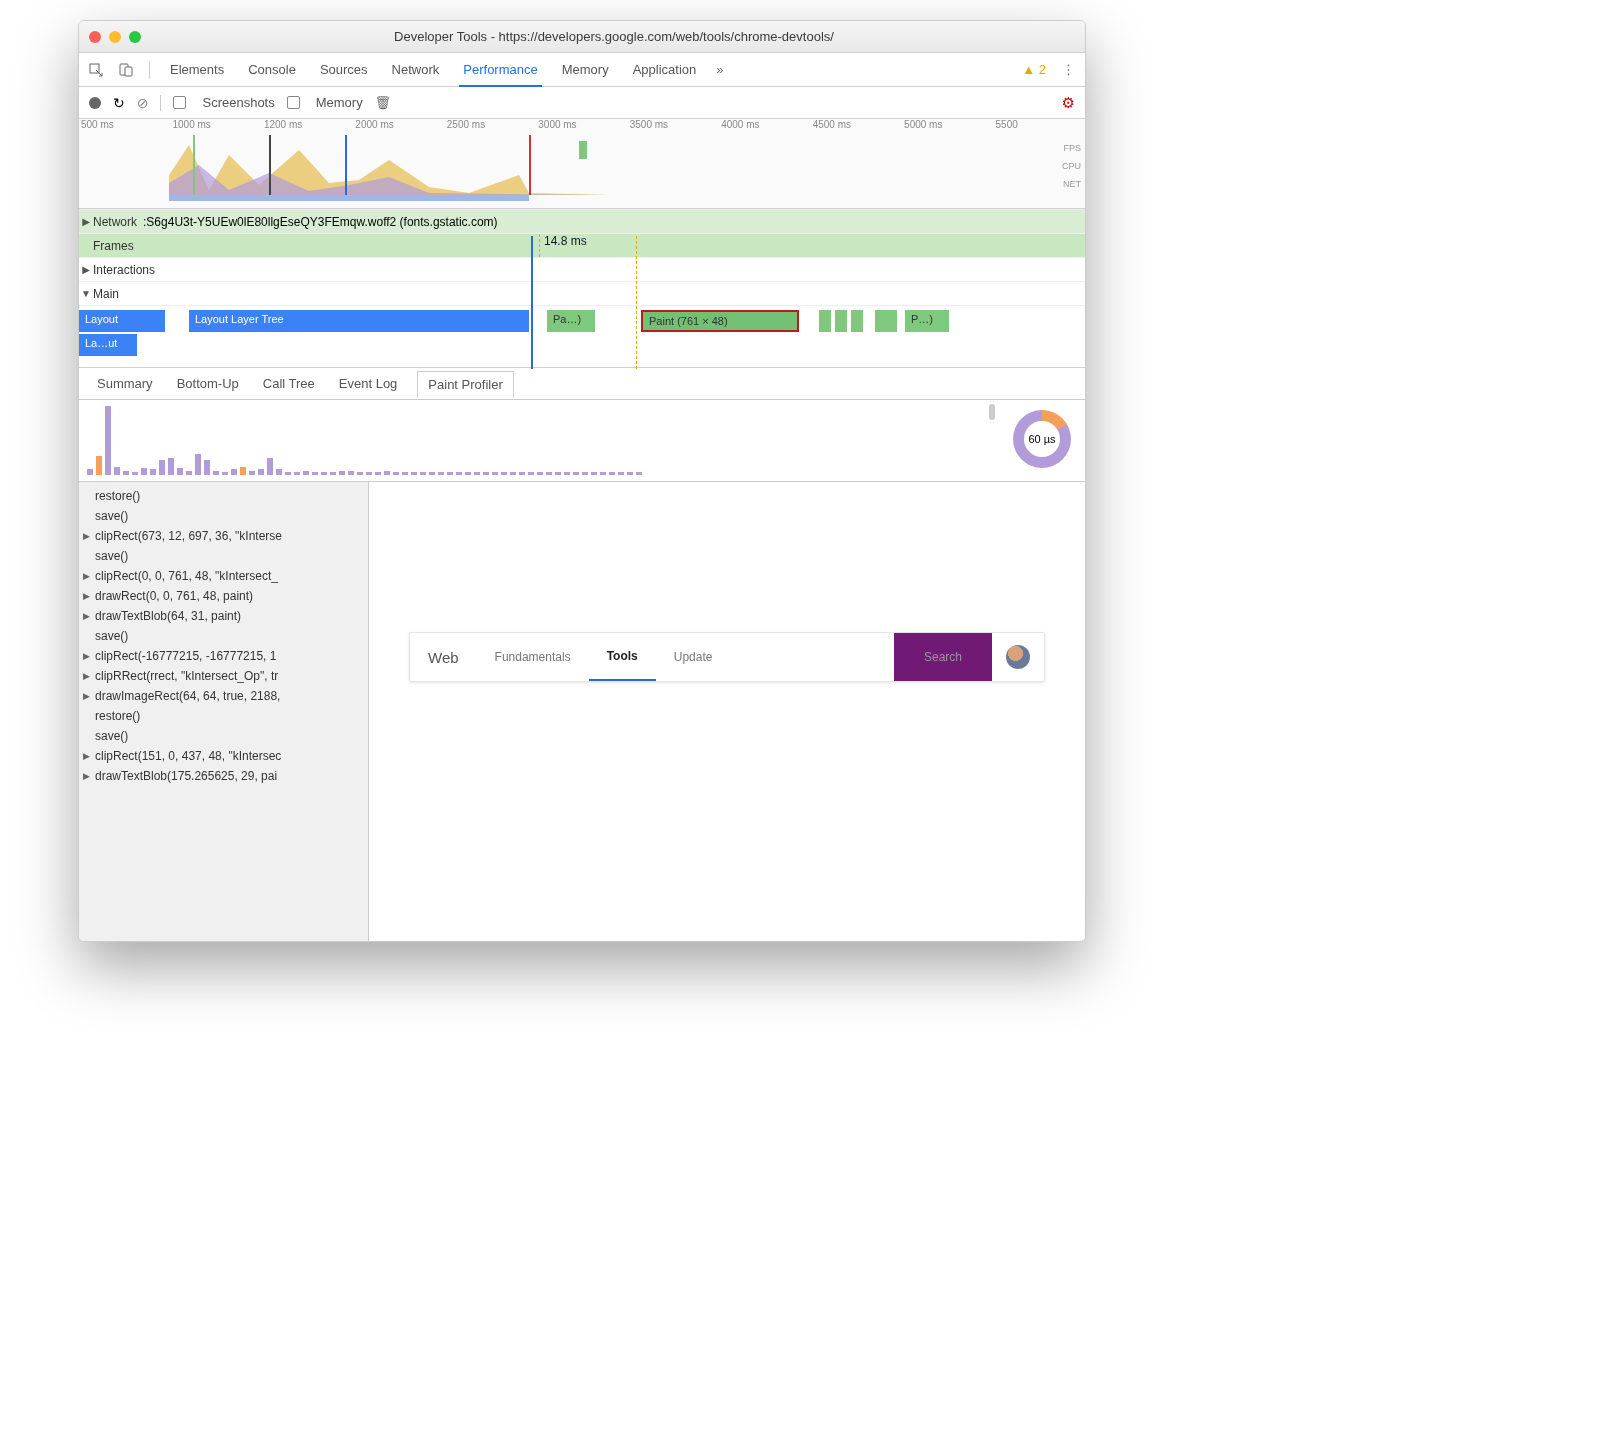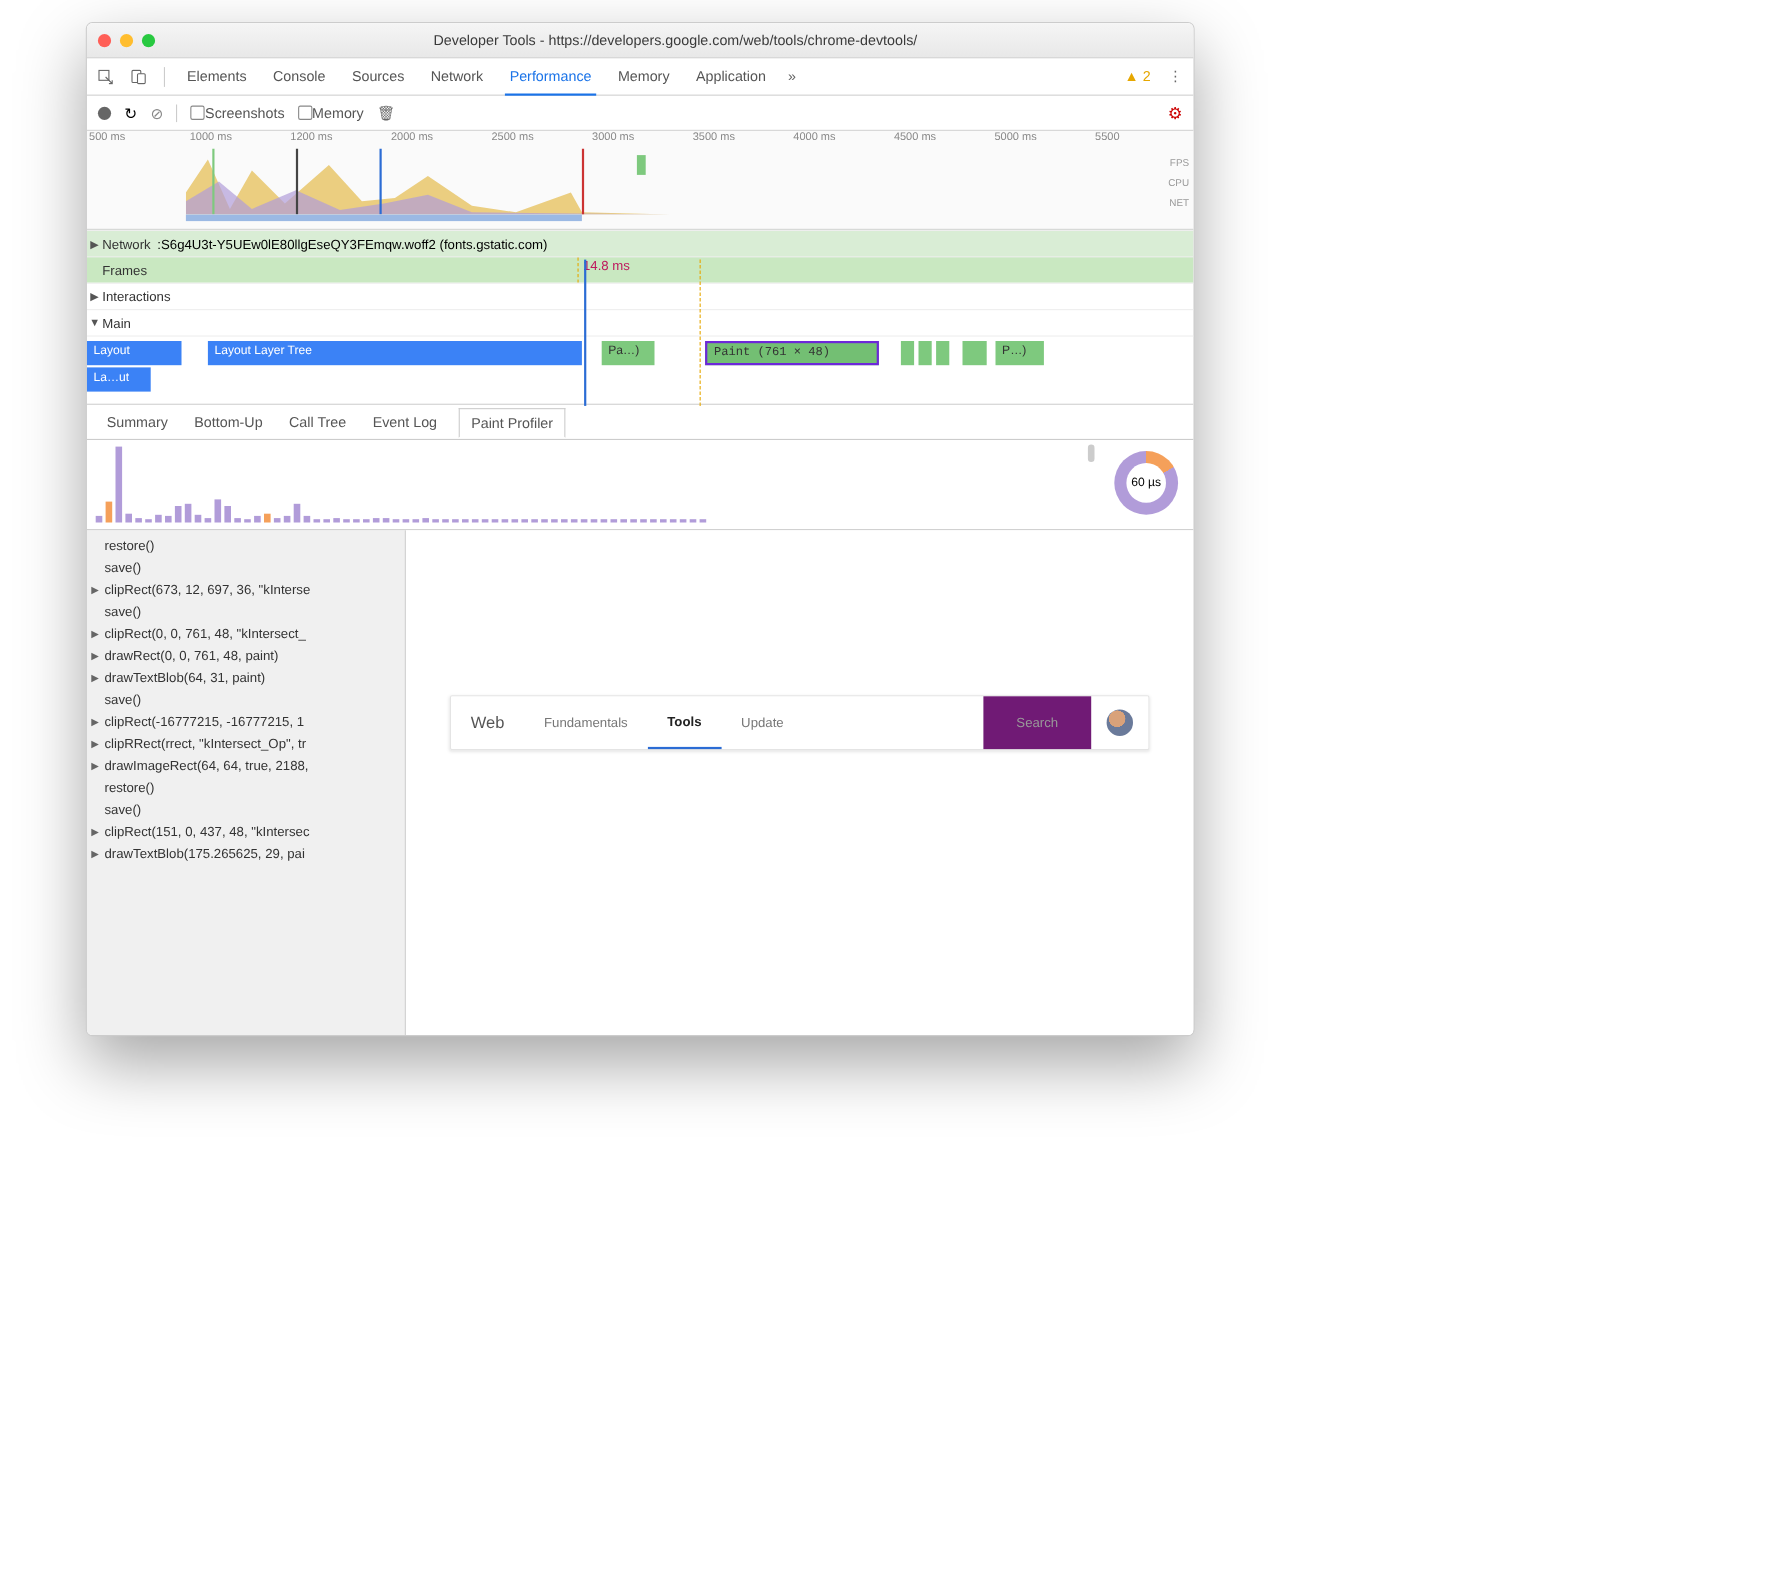--- a/index.html
+++ b/index.html
@@ -14,44 +14,44 @@
 .tabs-main .icon { color: #666; }
 .tabs-main .sep { width: 1px; height: 18px; background: #ccc; }
 .tab { padding: 8px 4px; cursor: pointer; }
 .tab.active { color: #1a73e8; border-bottom: 2px solid #1a73e8; margin-bottom: -1px; }
 .tabs-main .spacer { flex: 1; }
 .warn { color: #e6a700; font-size: 13px; }
 .toolbar { height: 32px; border-bottom: 1px solid #d0d0d0; display: flex; align-items: center; padding: 0 10px; font-size: 13px; gap: 12px; }
 .toolbar .rec { width: 12px; height: 12px; border-radius: 50%; background: #666; }
 .toolbar .reload { font-size: 14px; }
 .toolbar .clear { font-size: 14px; color: #888; }
-.cb { display: flex; align-items: center; gap: 0; color: #555; }
+.cb { display: flex; align-items: center; gap: 16px; color: #555; }
 .cb .box { width: 13px; height: 13px; border: 1px solid #888; border-radius: 2px; background: #fff; }
 .toolbar .gear { margin-left: auto; color: #c00; font-size: 15px; }
 .overview { position: relative; height: 90px; border-bottom: 1px solid #d0d0d0; background: #fafafa; }
 .ov-ticks { position: absolute; top: 0; left: 0; right: 0; height: 16px; display: flex; font-size: 10px; color: #888; }
 .ov-ticks span { width: 100px; text-align: left; padding-left: 2px; }
 .ov-labels { position: absolute; right: 4px; top: 20px; font-size: 9px; color: #999; text-align: right; line-height: 18px; }
 .ov-graph { position: absolute; left: 90px; top: 16px; width: 440px; height: 60px; }
 .ov-net { position: absolute; left: 90px; top: 76px; width: 360px; height: 6px; background: #9bb9e4; }
 .ruler { height: 22px; border-bottom: 1px solid #d0d0d0; display: flex; align-items: center; font-size: 12px; color: #333; position: relative; }
 .ruler span { position: absolute; }
 .ruler .scrollthumb { position: absolute; right: 0; top: 2px; width: 8px; height: 16px; background: #ccc; border-radius: 4px; }
 .tracks { border-bottom: 1px solid #d0d0d0; font-size: 12px; }
 .trk { display: flex; align-items: center; height: 24px; border-top: 1px solid #eee; position: relative; }
 .trk .arrow { width: 14px; text-align: center; color: #555; font-size: 10px; }
 .trk .label { padding-right: 6px; color: #333; }
 .trk.network { background: #d9edd5; }
 .trk.frames { background: #c9e8c1; }
-.trk.frames .bar { position: absolute; left: 446px; top: 0; bottom: 0; border-left: 1px dashed #e6a700; padding-left: 4px; color: #be185d; }
+.trk.frames .bar { position: absolute; left: 460px; top: 0; bottom: 0; border-left: 1px dashed #e6a700; padding-left: 4px; color: #0f172a; }
 .flame { position: relative; height: 62px; border-top: 1px solid #eee; }
 .flame .block { position: absolute; height: 22px; font-size: 11px; color: #333; padding: 3px 6px; overflow: hidden; white-space: nowrap; top: 4px; }
 .flame .purple { background: #3b82f6; color: #fff; }
 .flame .green { background: #7ec97e; }
-.flame .sel { border: 2px solid #6d28d9; background: #73bf73; font-family: Liberation Mono, monospace; }
+.flame .sel { border: 2px solid #b91c1c; background: #73bf73; }
 .flame .cursor-blue { position: absolute; top: -70px; bottom: -2px; width: 2px; background: #2b6cd4; left: 452px; }
 .flame .cursor-orange { position: absolute; top: -70px; bottom: -2px; width: 0; border-left: 1px dashed #e6a700; left: 557px; }
 .subtabs { height: 32px; border-bottom: 1px solid #ccc; display: flex; align-items: center; gap: 16px; padding: 0 14px; font-size: 13px; color: #555; }
 .subtab { padding: 6px 4px; cursor: pointer; }
 .subtab.active { border: 1px solid #ccc; border-bottom: 1px solid #fff; background: #fff; margin-bottom: -1px; padding: 5px 10px; }
 .profiler-graph { height: 82px; border-bottom: 1px solid #ccc; position: relative; }
 .profiler-graph .bars { position: absolute; left: 8px; right: 100px; bottom: 6px; top: 6px; display: flex; align-items: flex-end; gap: 3px; }
 .profiler-graph .bars div { width: 6px; background: #b19cd9; }
 .profiler-graph .bars .o { background: #f5a05a; }
 .donut { position: absolute; right: 14px; top: 10px; width: 58px; height: 58px; border-radius: 50%; background: conic-gradient(#f5a05a 0 60deg, #b19cd9 60deg 360deg); display: flex; align-items: center; justify-content: center; }

